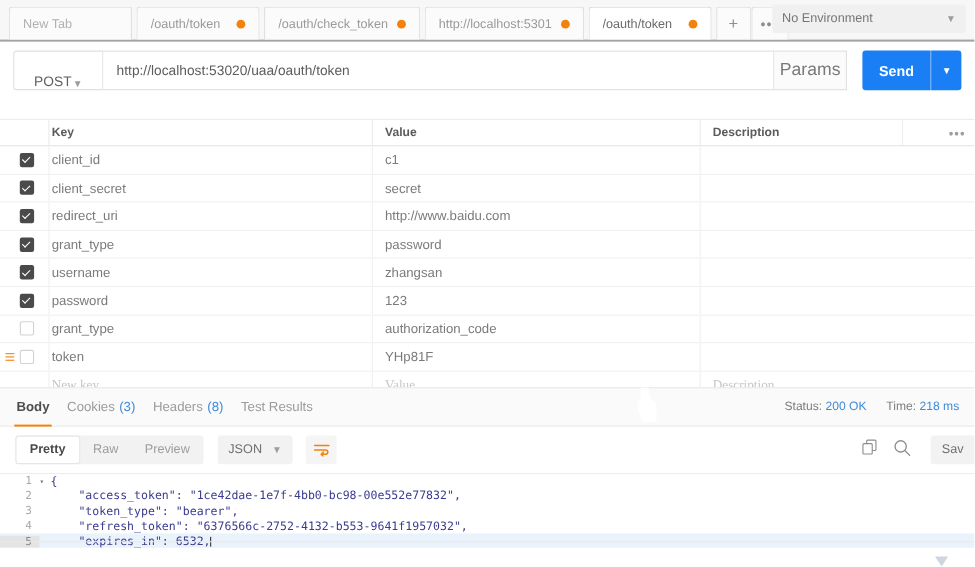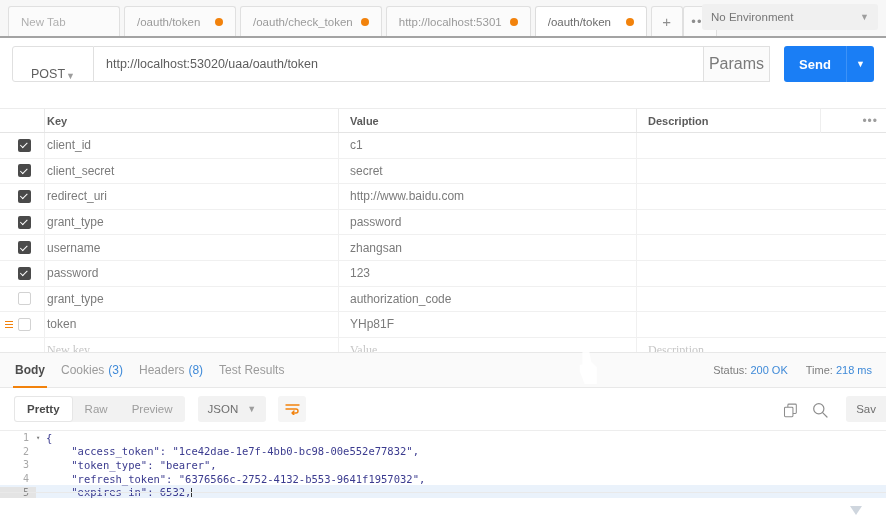--- a/index.html
+++ b/index.html
@@ -126,21 +126,21 @@
 
   
   .prettybar { position:absolute; left:0; top:388px; width:886px; height:42px; background:#fff; display:flex; align-items:center; }
   .segwrap { margin-left:14px; height:26px; background:#f2f2f2; border-radius:3px; display:flex; align-items:center; }
   .seg { padding:0 12px; height:26px; display:flex; align-items:center; font-size:11.5px; color:#9d9d9d; }
   .seg.active { color:#4a4a4a; font-weight:bold; background:#ffffff; border:1px solid #e6e6e6; border-radius:3px; height:26px; }
   .jsonsel { margin-left:13px; height:26px; background:#f2f2f2; border-radius:3px; display:flex; align-items:center;
              gap:9px; padding:0 10px; font-size:11.5px; color:#6f6f6f; }
   .wrapbtn { margin-left:12px; width:28px; height:26px; background:#f5f5f5; border-radius:3px;
              display:flex; align-items:center; justify-content:center; }
-  .right-icons { margin-left:auto; display:flex; align-items:flex-end; gap:14px; margin-right:0px; }
+  .right-icons { margin-left:auto; display:flex; align-items:center; gap:14px; margin-right:0px; }
   .save-btn { height:26px; background:#f2f2f2; border-radius:3px 0 0 3px; display:flex; align-items:center;
               padding:0 10px; font-size:11.5px; color:#6f6f6f; margin-left:4px; }
 
   
   .codearea { position:absolute; left:0; top:430px; width:886px; height:68px; background:#fff;
               border-top:1px solid #ededed; overflow:hidden; }
   .codeinner { position:relative; }
   .cline { display:flex; height:13.6px; align-items:center; font-family:"DejaVu Sans Mono", monospace; font-size:10.5px; }
   .cline.hl { background:#eaf2fb; }
   .gutter { width:36px; flex:0 0 36px; text-align:right; padding-right:7px; color:#a8a8a8; font-size:10px; }

